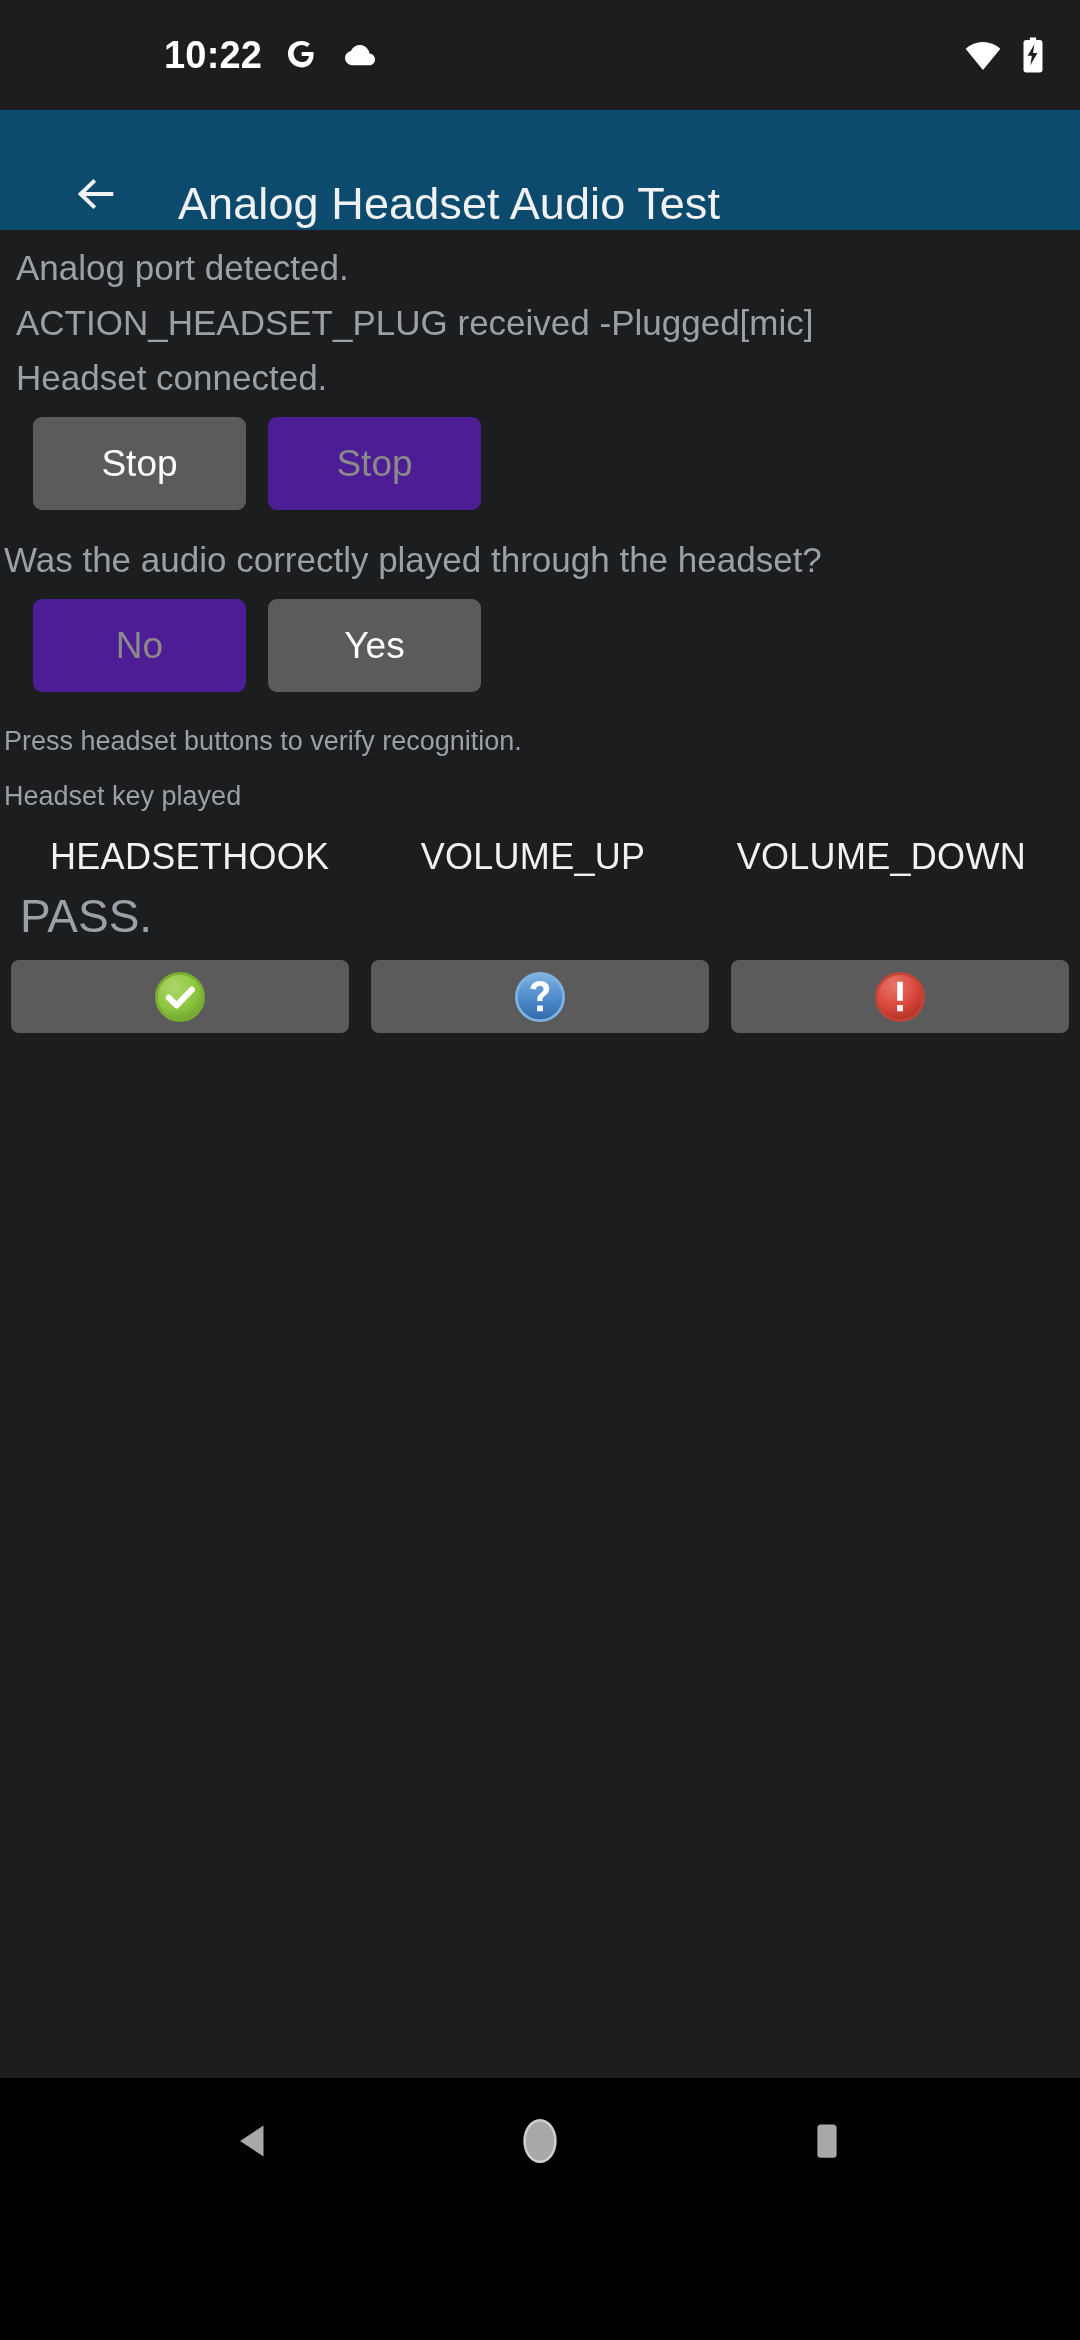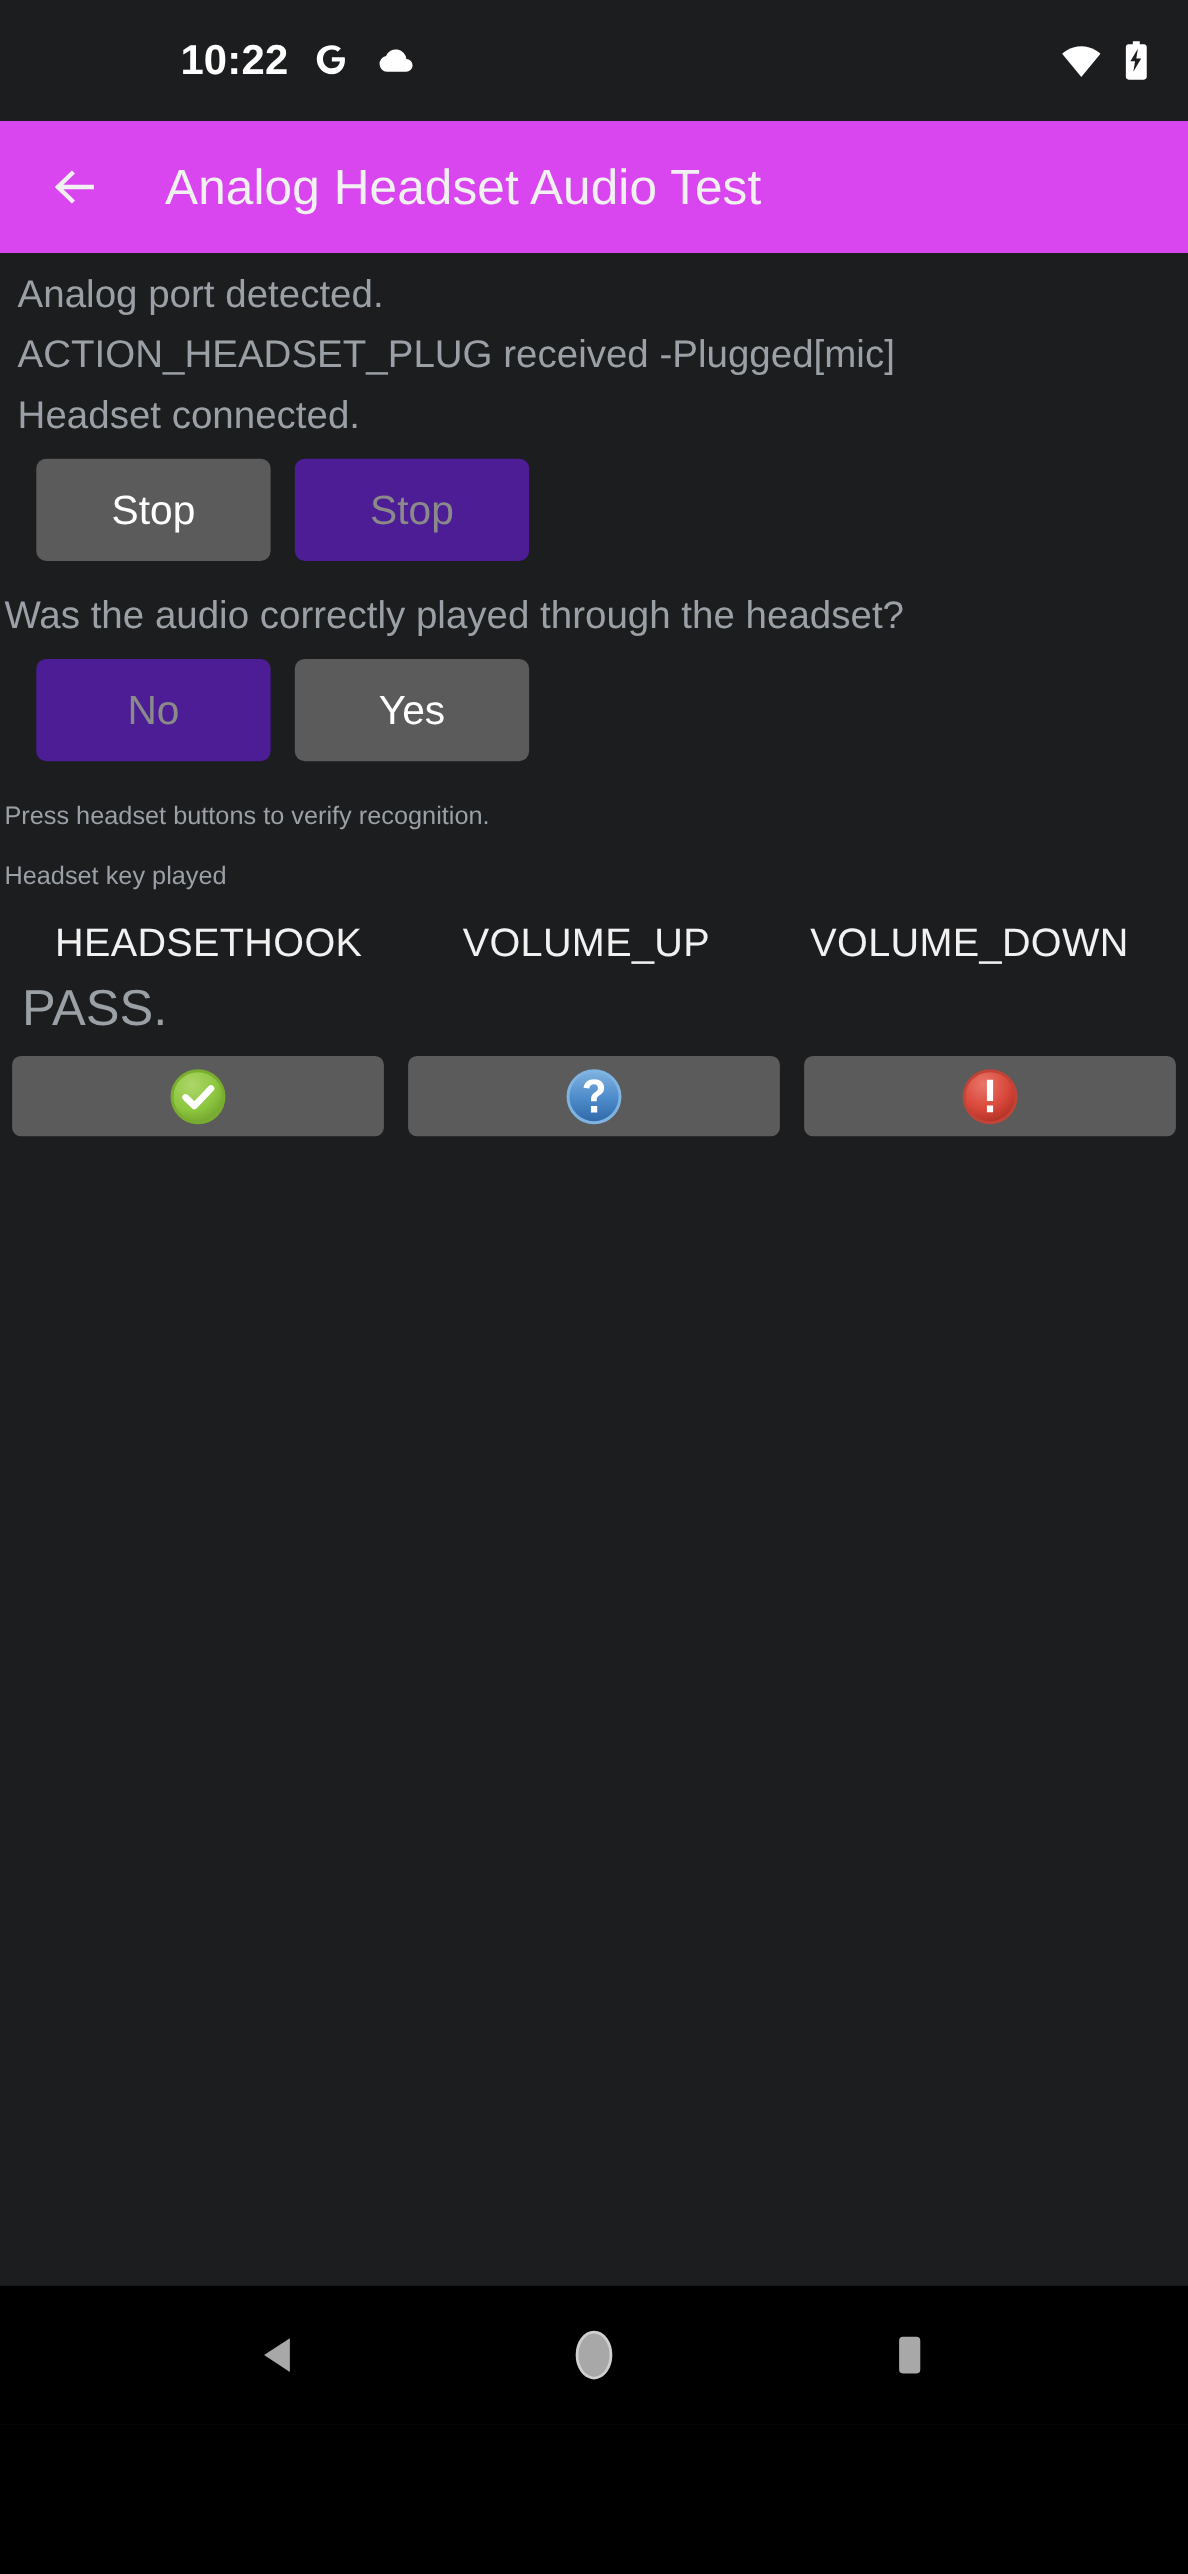--- a/index.html
+++ b/index.html
@@ -70,23 +70,23 @@
     gap: 16px;
   }
   .wifi-icon { width: 38px; height: 38px; display: block; }
   .battery-icon { width: 30px; height: 38px; display: block; }
 
   
   .app-bar {
     flex: 0 0 120px;
     height: 120px;
     display: flex;
-    align-items: center;
-    background: #d946ef;
-    padding-left: 32px;
+    align-items: flex-end;
+    background: #0c4a6e;
+    padding-left: 60px;
   }
   .back-btn {
     width: 72px;
     height: 72px;
     display: flex;
     align-items: center;
     justify-content: center;
     flex: 0 0 72px;
     cursor: pointer;
   }
@@ -152,21 +152,21 @@
     color: #9aa0a6;
     font-size: 35px;
     line-height: 55px;
     padding-left: 4px;
     margin-top: 22px;
     white-space: nowrap;
   }
 
   .hint-line {
     color: #9aa0a6;
-    font-size: 23px;
+    font-size: 27px;
     line-height: 55px;
     padding-left: 4px;
     white-space: nowrap;
   }
   .hint-line.spaced { margin-top: 22px; }
 
   .keycode-row {
     display: flex;
     margin-top: 12px;
     padding: 0 54px 0 50px;

